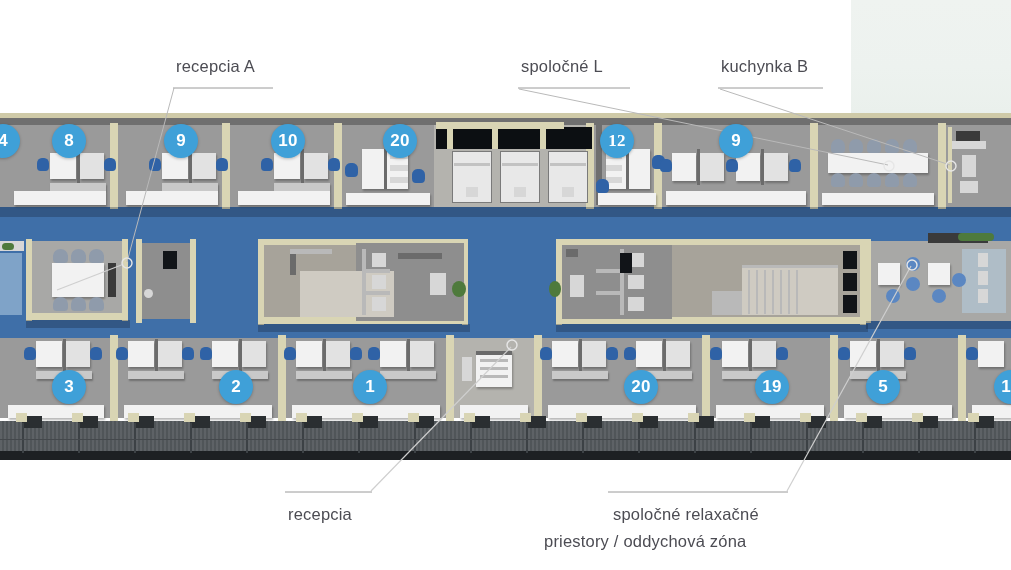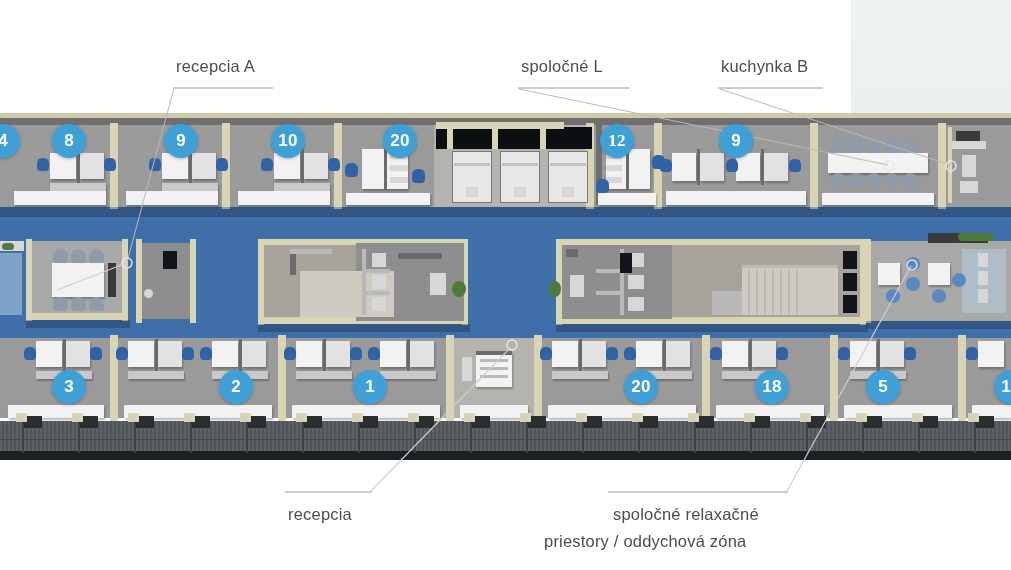--- a/index.html
+++ b/index.html
@@ -525,21 +525,21 @@
     <div class="marker" style="left:383px;top:124px;">20</div>
     <div class="marker" style="left:600px;top:124px;font-family:Liberation Serif, serif;">12</div>
     <div class="marker" style="left:719px;top:124px;">9</div>
   </div>
 
   <div>
     <div class="marker" style="left:52px;top:370px;">3</div>
     <div class="marker" style="left:219px;top:370px;">2</div>
     <div class="marker" style="left:353px;top:370px;">1</div>
     <div class="marker" style="left:624px;top:370px;">20</div>
-    <div class="marker" style="left:755px;top:370px;">18</div>
+    <div class="marker" style="left:755px;top:370px;">19</div>
     <div class="marker" style="left:866px;top:370px;">5</div>
   </div>
 
   <div>
     <div class="marker" style="left:-14px;top:124px;">4</div>
     <div class="marker" style="left:994px;top:370px;">16</div>
   </div>
 
   <div class="lbl" style="left:176px;top:57px;">recepcia A</div>
   <div class="lbl" style="left:521px;top:57px;">spoločné L</div>

